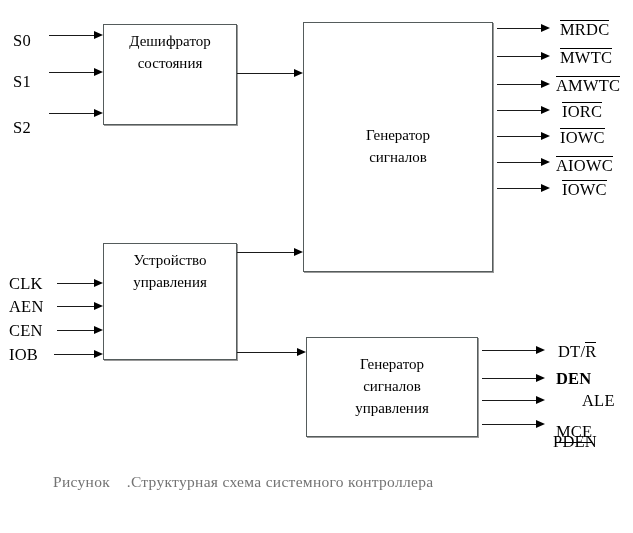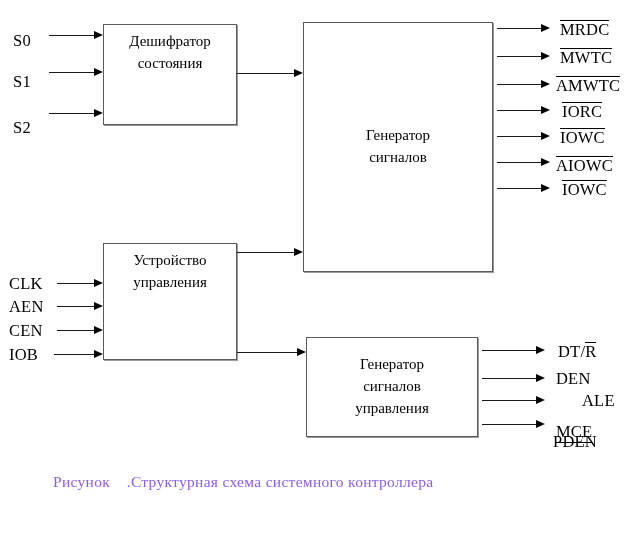--- a/index.html
+++ b/index.html
@@ -75,21 +75,21 @@
   }
   .und {
     border-bottom: 1.6px solid #000000;
     padding-bottom: 1px;
     display: inline-block;
     margin-top: 8px;
   }
   .caption {
     position: absolute;
     white-space: pre;
-    color: #8b5cf6;
+    color: #737373;
     font-size: 15.5px;
     letter-spacing: 0.3px;
   }
 </style>
 </head>
 <body>
 
 <div id="canvas">
 
   <div class="block" style="left:103px; top:24px; width:134px; height:101px;">
@@ -193,21 +193,21 @@
   </div>
 
   <div class="wire" style="left:482px; top:350px; width:56px;"></div>
   <div class="arrowhead" style="left:536px; top:345.5px;"></div>
   <div class="lbl sig" style="left:558px; top:342px;">
     <span>DT/</span><span class="ovl">R</span>
   </div>
 
   <div class="wire" style="left:482px; top:378px; width:56px;"></div>
   <div class="arrowhead" style="left:536px; top:373.5px;"></div>
-  <div class="lbl sig" style="left:556px; top:371px;">DEN</div>
+  <div class="lbl sig" style="left:556px; top:371px;font-weight:bold;">DEN</div>
 
   <div class="wire" style="left:482px; top:400px; width:56px;"></div>
   <div class="arrowhead" style="left:536px; top:395.5px;"></div>
   <div class="lbl sig" style="left:582px; top:393px;">ALE</div>
 
   <div class="wire" style="left:482px; top:424px; width:56px;"></div>
   <div class="arrowhead" style="left:536px; top:419.5px;"></div>
   <div class="lbl sig" style="left:556px; top:416px;">
     <span class="und">MCE</span>
   </div>

